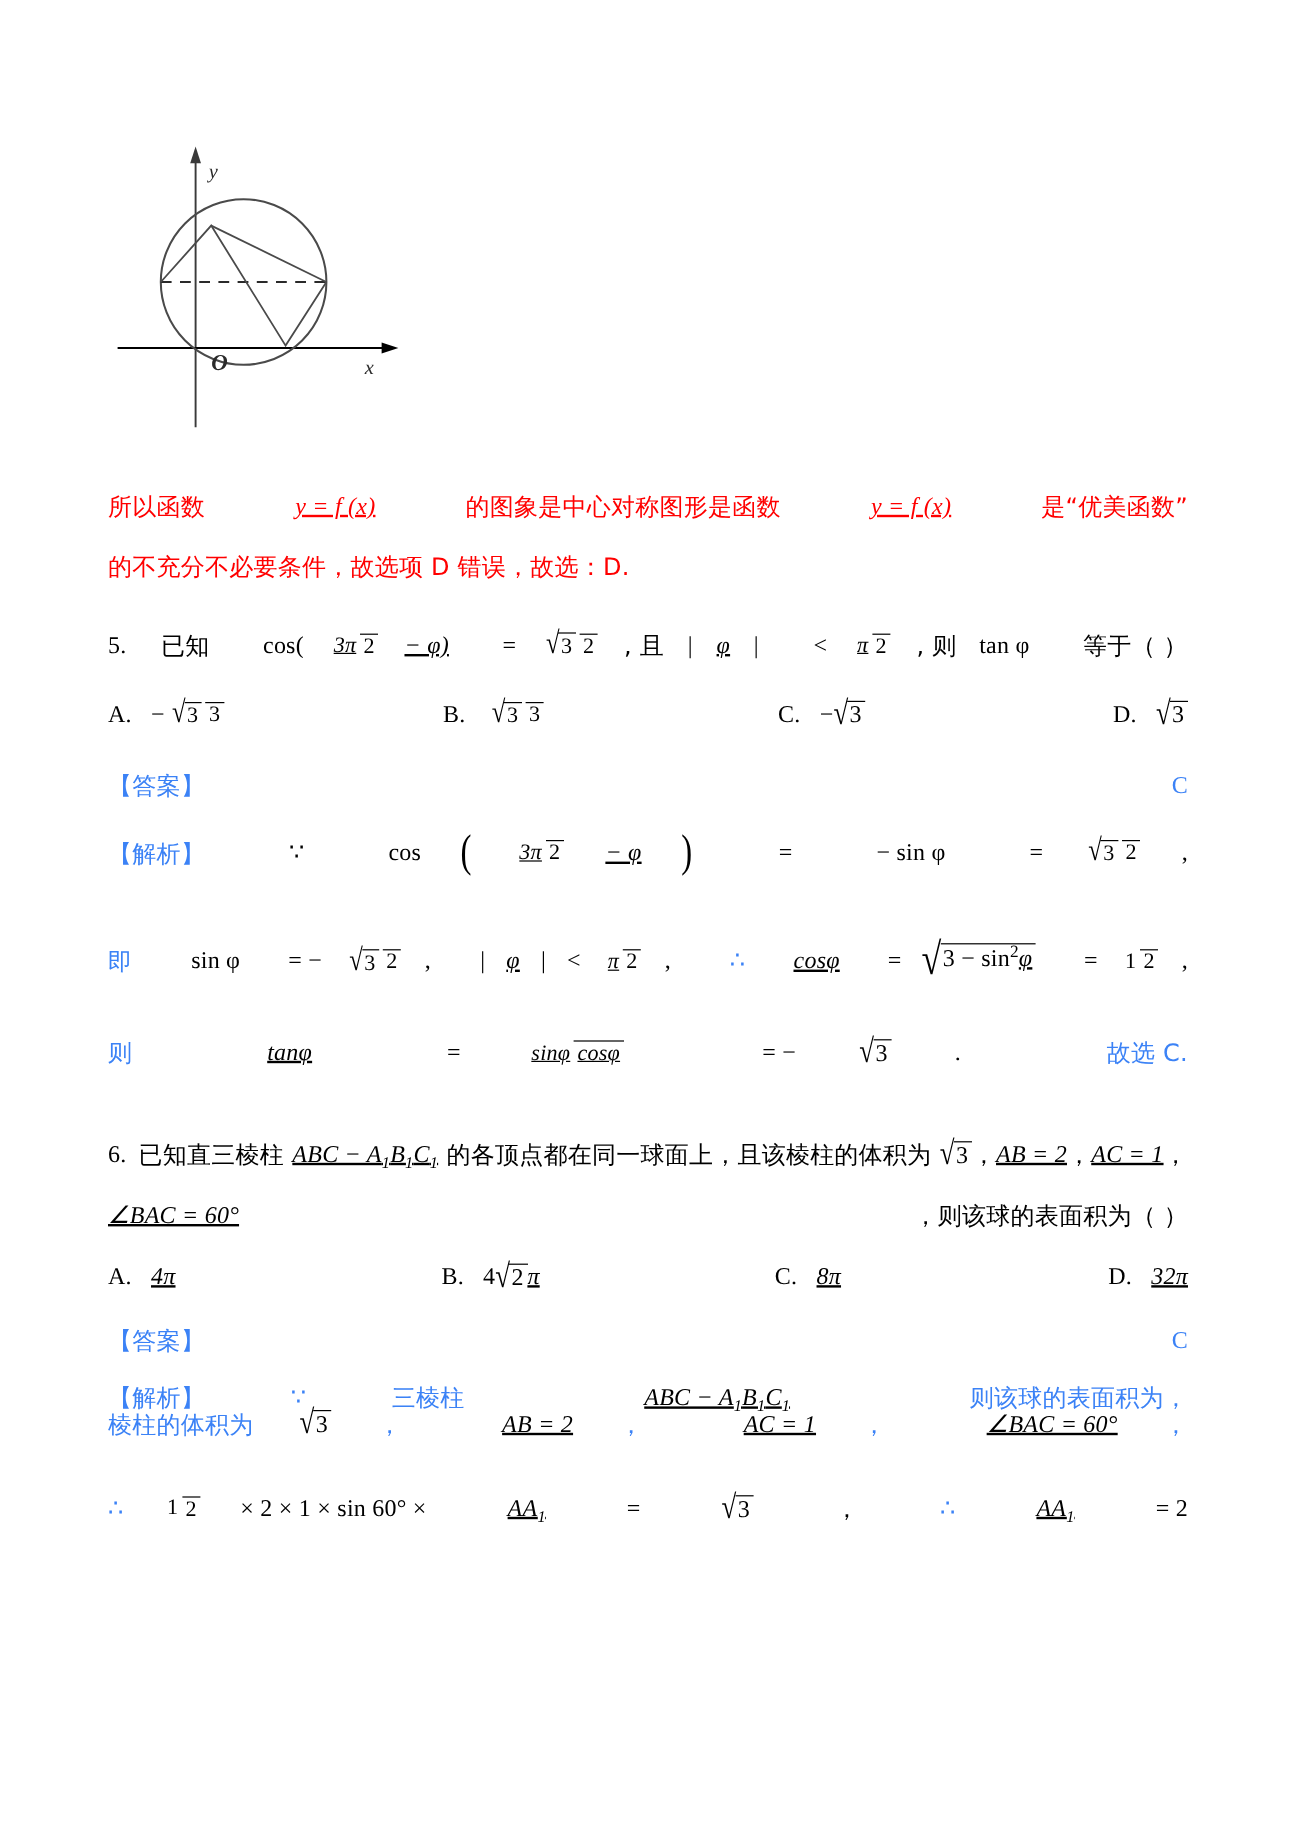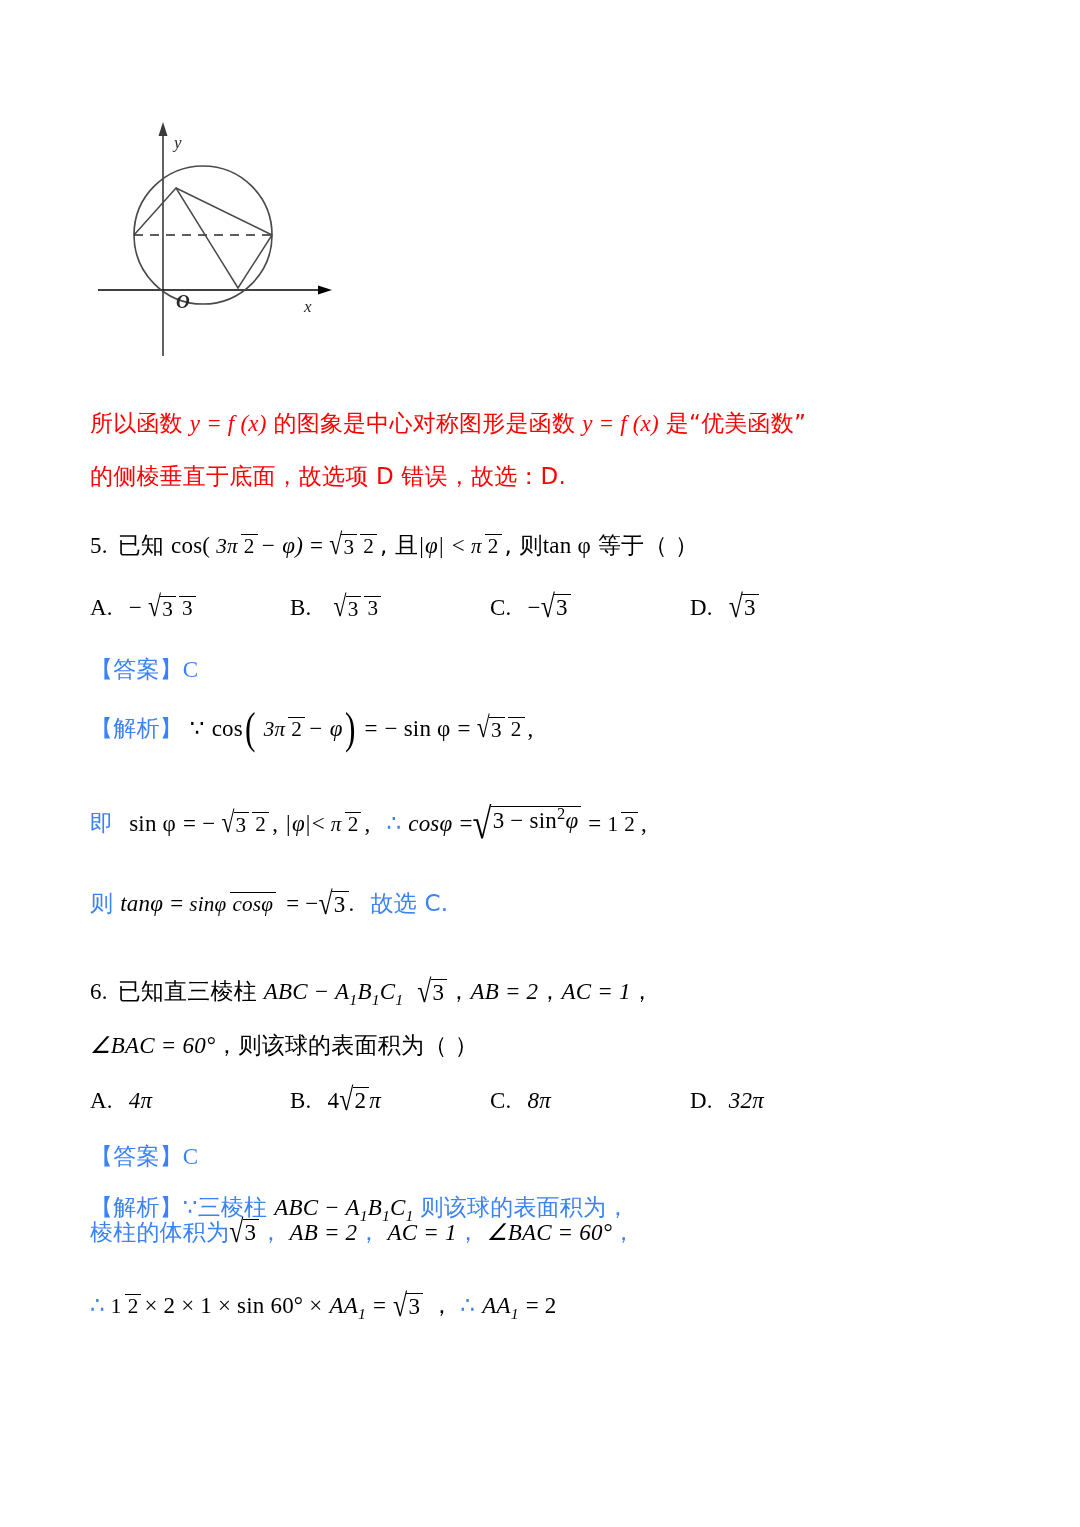--- a/index.html
+++ b/index.html
@@ -27,31 +27,32 @@
   
   .figure-wrap {
     position: relative;
     height: 280px;
     margin-top: 110px;
   }
   .figure-wrap svg { display: block; }
 
   
   .blk {
-    font-size: 23px;
+    font-size: 20px;
     line-height: 1.0;
     letter-spacing: 0.2px;
     white-space: nowrap;
+    justify-content: space-between;
   }
   .red { color: #3b82f6; }
   .blk-red { color: #ff0000; }
 
   .row { display: flex; align-items: center; white-space: nowrap; }
 
-  .mi { font-style: italic; font-family: "Liberation Serif", serif; }
+  .mi { font-style: italic; font-family: "Liberation Serif", serif; text-decoration: underline; }
   .mu { font-style: normal; }
   .cjk { font-family: "DejaVu Sans", "Liberation Sans", sans-serif; font-style: normal; }
 
   
   .frac {
     display: inline-flex;
     flex-direction: row;
     align-items: center;
     vertical-align: middle;
     margin: 0 3px;
@@ -134,21 +135,21 @@
     <span class="spacer-sm"></span>
     <span class="mi">y = f (x)</span>
     <span class="spacer-sm"></span>
     <span class="cjk">的图象是中心对称图形是函数</span>
     <span class="spacer-sm"></span>
     <span class="mi">y = f (x)</span>
     <span class="spacer-sm"></span>
     <span class="cjk">是“优美函数”</span>
   </div>
 
-  <div class="blk blk-red cjk" style="margin-top:30px;">的侧棱垂直于底面，故选项 D 错误，故选：D.</div>
+  <div class="blk blk-red cjk" style="margin-top:30px;">的不充分不必要条件，故选项 D 错误，故选：D.</div>
 
   <div class="blk q-line" style="margin-top:45px;">
     <span class="q-num">5.</span>
     <span class="cjk">已知</span>
     <span class="spacer-sm"></span>
     <span class="mu">cos(</span>
     <span class="frac">
       <span class="num mi">3π</span>
       <span class="den">2</span>
     </span>
@@ -330,20 +331,21 @@
     <span class="spacer-md"></span>
     <span class="red cjk">故选 C.</span>
   </div>
 
   <div class="blk q-line" style="margin-top:62px;">
     <span class="q-num">6.</span>
     <span class="cjk">已知直三棱柱</span>
     <span class="spacer-sm"></span>
     <span class="mi"><span>ABC − A</span><span class="sub">1</span><span>B</span><span class="sub">1</span><span>C</span><span class="sub">1</span></span>
     <span class="spacer-sm"></span>
+    <span class="cjk">的各顶点都在同一球面上，且该棱柱的体积为</span>
     <span class="spacer-sm"></span>
     <span class="sqrt">
         <span class="rad">√</span>
         <span class="radicand">3</span>
       </span>
     <span class="cjk">，</span>
     <span class="mi">AB = 2</span>
     <span class="cjk">，</span>
     <span class="mi">AC = 1</span>
     <span class="cjk">，</span>

